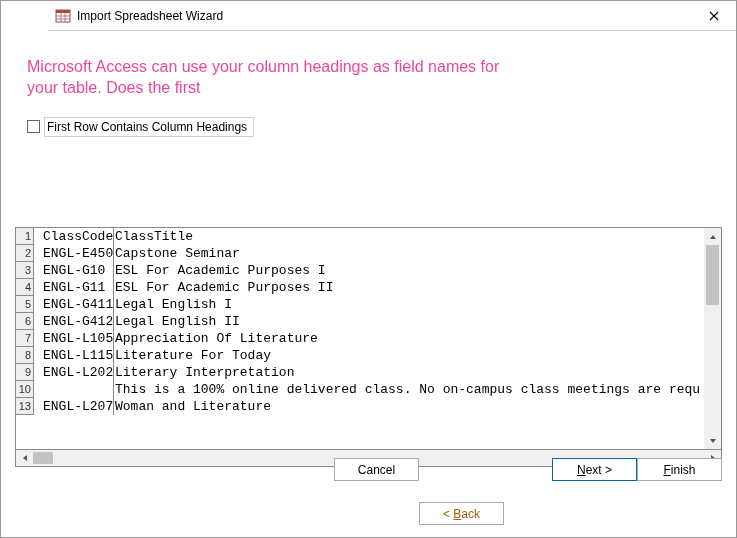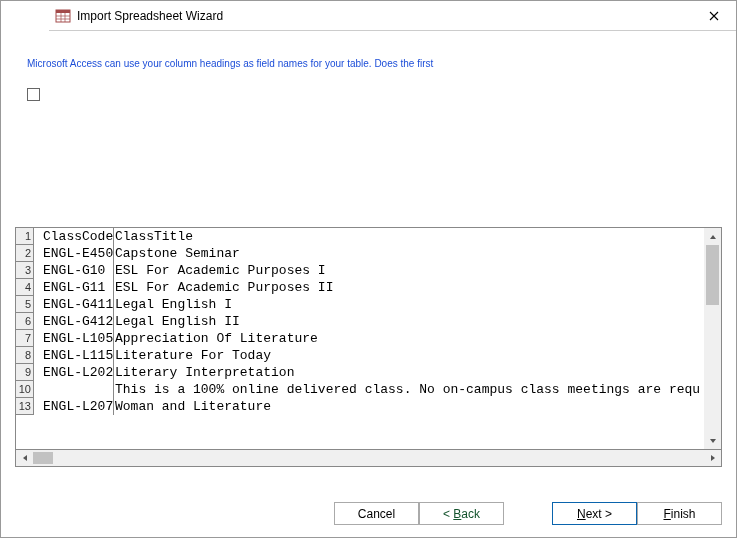--- a/index.html
+++ b/index.html
@@ -51,23 +51,23 @@
   .close-btn svg { width: 10px; height: 10px; }
   .client {
     flex: 1;
     display: flex;
     flex-direction: column;
     padding: 0;
     position: relative;
   }
   .instructions {
     padding: 26px 26px 0 26px;
-    color: #1d4ed8;
+    color: #ec4899;
     line-height: 1.3;
-    font-size: 10px;
+    font-size: 16px;
     max-width: 540px;
   }
   .checkbox-row {
     margin: 18px 0 0 26px;
     display: flex;
     align-items: center;
   }
   .checkbox-box {
     width: 13px;
     height: 13px;
@@ -184,22 +184,23 @@
     height: 23px;
     border: 1px solid #aaa;
     background: #fff;
     font-size: 12px;
     display: flex;
     align-items: center;
     justify-content: center;
     cursor: pointer;
   }
   .btn.disabled {
-    color: #14532d;
+    color: #a16207;
     cursor: default;
+    margin-top: 44px;
   }
   .btn.primary {
     border: 1.5px solid #0a64ad;
     margin-left: 48px;
   }
   .btn u { text-decoration: underline; }
 </style>
 </head>
 <body>
 
@@ -225,20 +226,21 @@
   </div>
 
   <div class="client">
 
     <div class="instructions">
       <span>Microsoft Access can use your column headings as field names for your table. Does the first</span><br>
     </div>
 
     <div class="checkbox-row">
       <span class="checkbox-box"></span>
+      <span class="checkbox-label">First Row Contains Column Headings</span>
     </div>
 
     <div class="preview-wrap">
       <div class="preview-scroll">
         <div class="preview-inner" id="preview-inner">
             <div class="row">
               <div class="rownum">1</div>
               <div class="cell c0">ClassCode</div>
               <div class="cell c1">ClassTitle</div>
             </div>

